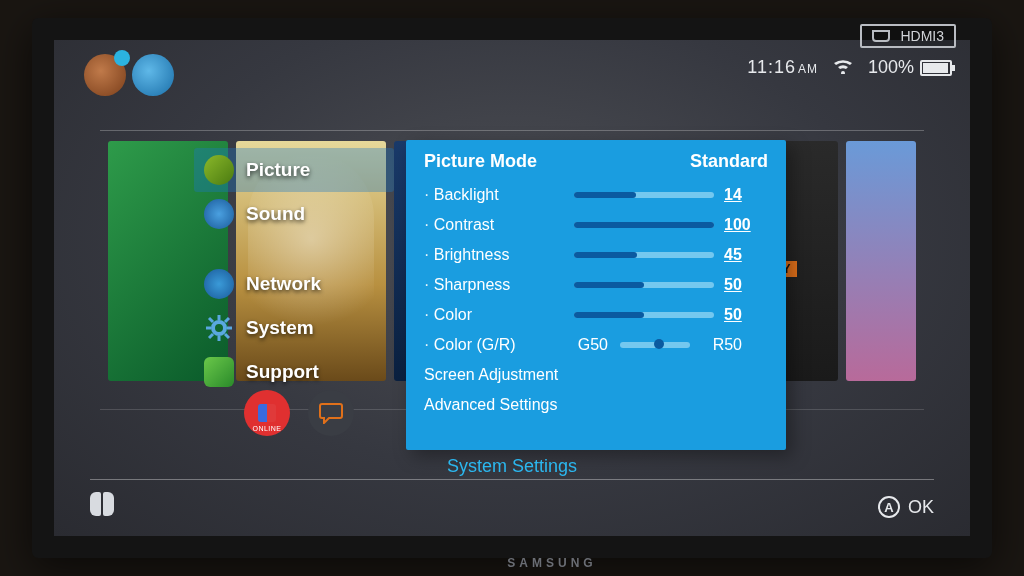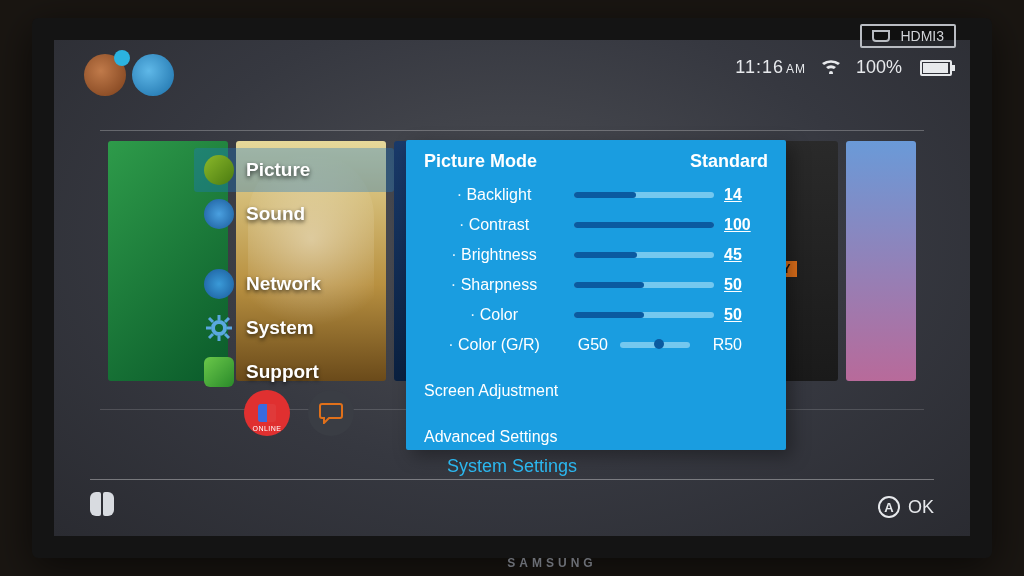--- a/index.html
+++ b/index.html
@@ -15,21 +15,21 @@
   .avatars { position: absolute; left: 30px; top: 0; display: flex; gap: 6px; }
   .avatar { width: 42px; height: 42px; border-radius: 50%; position: relative; }
   .av1 { background: radial-gradient(circle at 40% 40%, #c07a4a, #7a3e1a); }
   .av2 { background: radial-gradient(circle at 40% 40%, #5fb8e8, #1a6ea8); }
   .badge { position: absolute; top: -4px; right: -4px; width: 16px; height: 16px; border-radius: 50%; background: #2bb3e0; }
 
   .status { position: absolute; right: 18px; top: 2px; display: flex; align-items: center; gap: 14px; color: #e7e9ec; font-size: 18px; }
   .status .time { font-weight: 500; letter-spacing: 1px; }
   .status .ampm { font-size: 12px; margin-left: 2px; }
   .wifi { display: inline-block; }
-  .battery { display: inline-flex; align-items: center; gap: 18px; }
+  .battery { display: inline-flex; align-items: center; gap: 6px; }
   .batt-icon { width: 32px; height: 16px; border: 2px solid #e7e9ec; border-radius: 2px; position: relative; }
   .batt-icon::after { content: ""; position: absolute; right: -5px; top: 3px; width: 3px; height: 6px; background: #e7e9ec; }
   .batt-icon .fill { position: absolute; left: 1px; top: 1px; bottom: 1px; width: 90%; background: #e7e9ec; }
 
   .hdmi { position: absolute; right: 14px; top: -16px; padding: 2px 10px; border: 2px solid #b9bcc2; color: #d0d2d6; font-size: 14px; border-radius: 2px; display: flex; align-items: center; gap: 10px; background: rgba(0,0,0,.2); }
   .hdmi .plug { width: 18px; height: 12px; border: 2px solid #b9bcc2; border-bottom-left-radius: 4px; border-bottom-right-radius: 4px; }
 
   
   .game-row { position: absolute; top: 90px; left: 46px; right: 46px; height: 280px; border-top: 1px solid rgba(255,255,255,.25); border-bottom: 1px solid rgba(255,255,255,.15); display: flex; gap: 8px; padding: 10px 8px; }
   .tile { width: 120px; height: 240px; border-radius: 3px; flex-shrink: 0; }
@@ -51,32 +51,32 @@
   .ic-pic { background: linear-gradient(135deg,#8ab82a,#4a7a10); }
   .ic-snd { background: radial-gradient(circle,#4aa0e0,#1a5a9a); }
   .ic-net { background: radial-gradient(circle,#3a9ad8,#1a5a9a); }
   .ic-sys { width:30px; height:30px; }
   .ic-sup { background: linear-gradient(135deg,#6ac84a,#2a8a2a); border-radius:6px; }
 
   
   .osd { position: absolute; top: 100px; left: 352px; width: 380px; height: 310px; background: #1a9de0; color: #fff; border-radius: 2px; box-shadow: 6px 6px 18px rgba(0,0,0,.35); padding: 6px 18px 10px; font-size: 16px; }
   .osd-row { display: flex; align-items: center; height: 30px; }
   .osd-row.header { font-size: 18px; font-weight: 600; margin-bottom: 4px; justify-content: space-between; }
-  .osd-row .label { flex: 0 0 140px; text-align: center; }
+  .osd-row .label { flex: 0 0 140px; }
   .osd-row .dot::before { content: "· "; opacity:.9; }
   .osd-row .slider { flex: 1; height: 6px; position: relative; margin: 0 10px; }
   .osd-row .slider .track { position: absolute; inset: 0; background: #74c8ef; border-radius: 3px; }
   .osd-row .slider .fill { position: absolute; top: 0; bottom: 0; left: 0; background: #0a5aa0; border-radius: 3px; }
   .osd-row .val { width: 44px; font-weight: 600; text-decoration: underline; }
   .tint-row .tint-g { width:44px; text-align:right; margin-right:4px;}
   .tint-row .tint-r { width:44px; text-align:right; }
   .tint-row .tint-slider { flex:0 0 70px; height:6px; position:relative; margin:0 8px;}
   .tint-slider .track{position:absolute;inset:0;background:#74c8ef;border-radius:3px;}
   .tint-slider .thumb{position:absolute;top:-3px;left:48%;width:10px;height:10px;background:#0a5aa0;border-radius:50%;}
-  .osd-row.link { font-weight:500;margin-top:16px; }
+  .osd-row.link { font-weight:500; }
 
   .osd-caption { position: absolute; top: 416px; left: 0; right: 0; text-align: center; color: #2bb7ef; font-size: 18px; font-weight: 500; }
 
   
   .hr { position: absolute; left: 36px; right: 36px; bottom: 56px; height: 1px; background: rgba(255,255,255,.35); }
   .joycons { position: absolute; left: 36px; bottom: 20px; display:flex; gap:2px;}
   .jc { width:11px; height:24px; background:#d8dbe0; }
   .jc.l { border-radius: 6px 2px 2px 6px; }
   .jc.r { border-radius: 2px 6px 6px 2px; }
   .ok { position: absolute; right: 36px; bottom: 18px; color: #e7e9ec; font-size: 18px; display:flex; align-items:center; gap:8px;}

